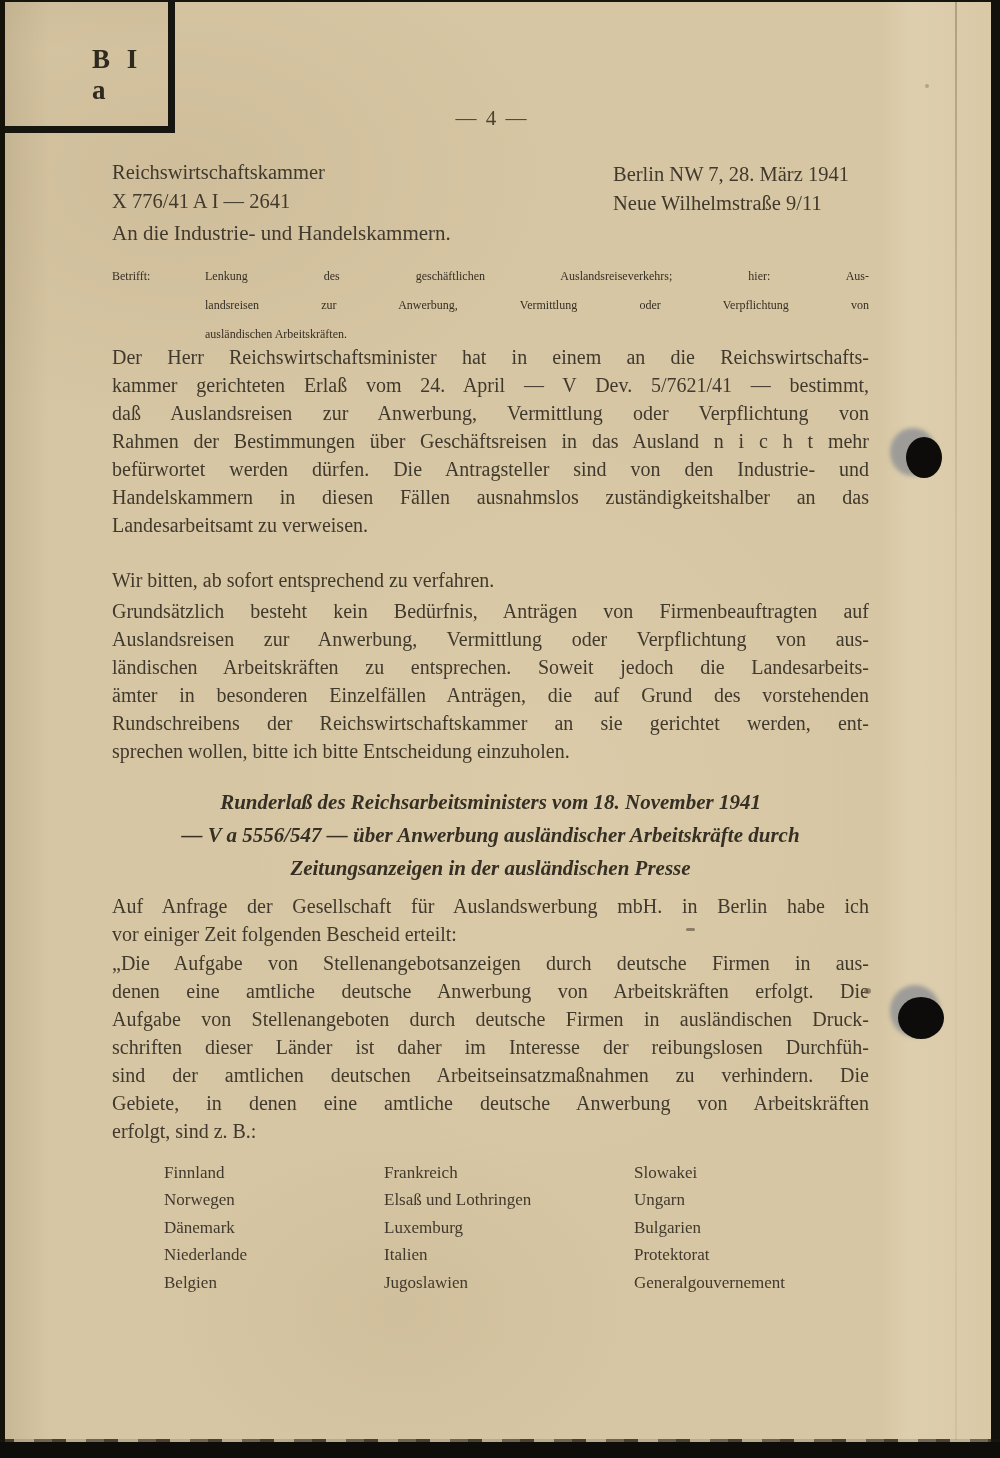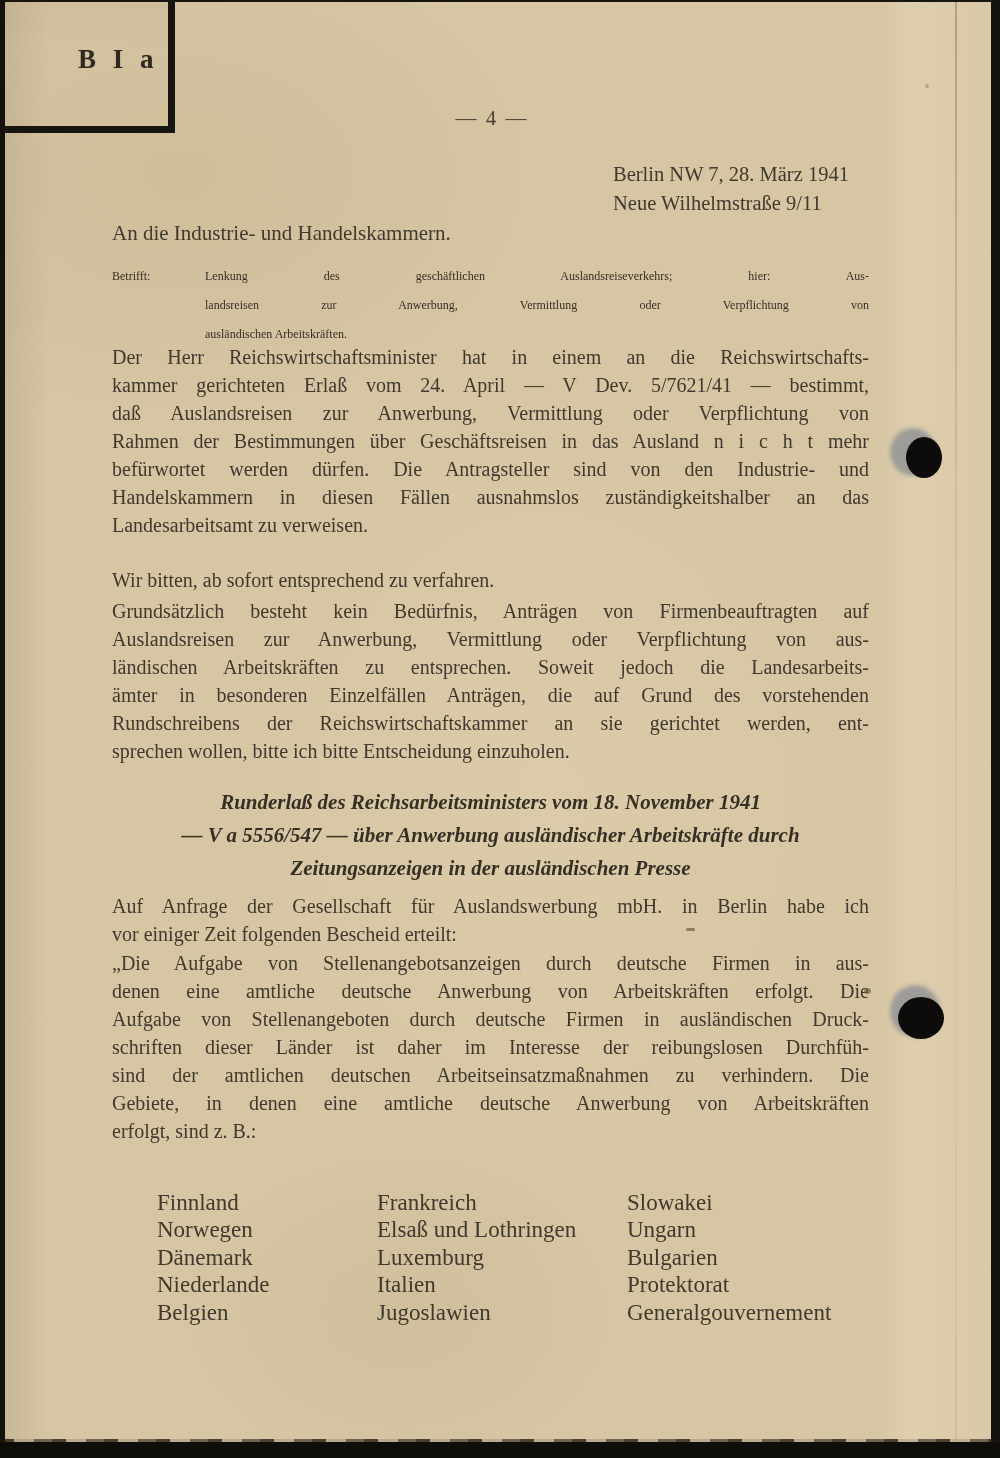--- a/index.html
+++ b/index.html
@@ -21,21 +21,21 @@
   .edge-right{position:absolute;right:0;top:0;width:9px;height:100%;background:#13110c;}
   .edge-bottom{position:absolute;left:0;bottom:0;width:100%;height:16px;background:#0f0d09;}
   .edge-bottom-ragged{position:absolute;left:0;bottom:15px;width:100%;height:4px;
     background:repeating-linear-gradient(90deg, rgba(25,21,14,0.75) 0 14px, rgba(25,21,14,0.15) 14px 34px, rgba(25,21,14,0.55) 34px 52px);}
   .crease{position:absolute;left:955px;top:0;width:2px;height:1440px;
     background:linear-gradient(180deg, rgba(105,90,62,0.38), rgba(105,90,62,0.12) 35%, rgba(105,90,62,0.04) 70%, rgba(105,90,62,0.10));}
   
   .class-box{position:absolute;left:0;top:0;width:168px;height:126px;
     border-right:7px solid #17150f;border-bottom:7px solid #17150f;
     background:linear-gradient(180deg, rgba(120,100,70,0.06), transparent 40%);}
-  .class-box span{position:absolute;left:78px;top:44px;font-size:27px;font-weight:bold;
+  .class-box span{position:absolute;left:92px;top:44px;font-size:27px;font-weight:bold;
     letter-spacing:5px;color:#2e2a20;}
   
   .page-num{position:absolute;left:397px;top:106px;width:190px;text-align:center;
     font-size:21px;color:#4a4233;letter-spacing:2px;}
   
   .sender{position:absolute;left:112px;top:158px;font-size:20.5px;line-height:29px;}
   .dateblock{position:absolute;left:613px;top:160px;font-size:20.5px;line-height:29px;}
   .recipient{position:absolute;left:112px;top:221px;font-size:21px;}
   
   .subject{position:absolute;left:112px;top:262px;width:757px;display:flex;
@@ -50,21 +50,21 @@
   .intro{top:892px;}
   .quote{top:949px;}
   .line{text-align:left;}
   .line.just{text-align:justify;text-align-last:justify;text-justify:inter-word;}
   .subject-lines .line.just{text-align:justify;text-align-last:justify;}
   
   .heading{position:absolute;left:112px;top:786px;width:757px;font-weight:bold;
     color:#352f24;font-size:21px;line-height:33px;}
   .heading .line{text-align:center;font-style:italic;}
   
-  .countries{position:absolute;left:157px;top:1159px;display:flex;font-size:23px;line-height:27.4px;margin-top:30px;}
+  .countries{position:absolute;left:164px;top:1159px;display:flex;font-size:17px;line-height:27.4px;}
   .col1{width:220px;}
   .col2{width:250px;}
   .col3{width:240px;}
   
   .punch{position:absolute;}
   .punch::before{content:"";position:absolute;border-radius:50%;background:#9d9c98;filter:blur(2px);}
   .punch::after{content:"";position:absolute;border-radius:50%;background:#0d0c0a;}
   .punch1{left:890px;top:428px;}
   .punch1::before{left:0;top:0;width:46px;height:48px;}
   .punch1::after{left:16px;top:9px;width:36px;height:41px;}
@@ -82,20 +82,24 @@
 <div class="page">
 
   <div class="crease"></div>
 
   <div class="class-box">
     <span>B I a</span>
   </div>
 
   <div class="page-num">— 4 —</div>
 
+  <div class="sender">
+    <div>Reichswirtschaftskammer</div>
+    <div>X 776/41 A I — 2641</div>
+  </div>
 
   <div class="dateblock">
     <div>Berlin NW 7, 28. März 1941</div>
     <div>Neue Wilhelmstraße 9/11</div>
   </div>
 
   <div class="recipient">An die Industrie- und Handelskammern.</div>
 
   <div class="subject">
     <div class="subject-label">Betrifft:</div>

